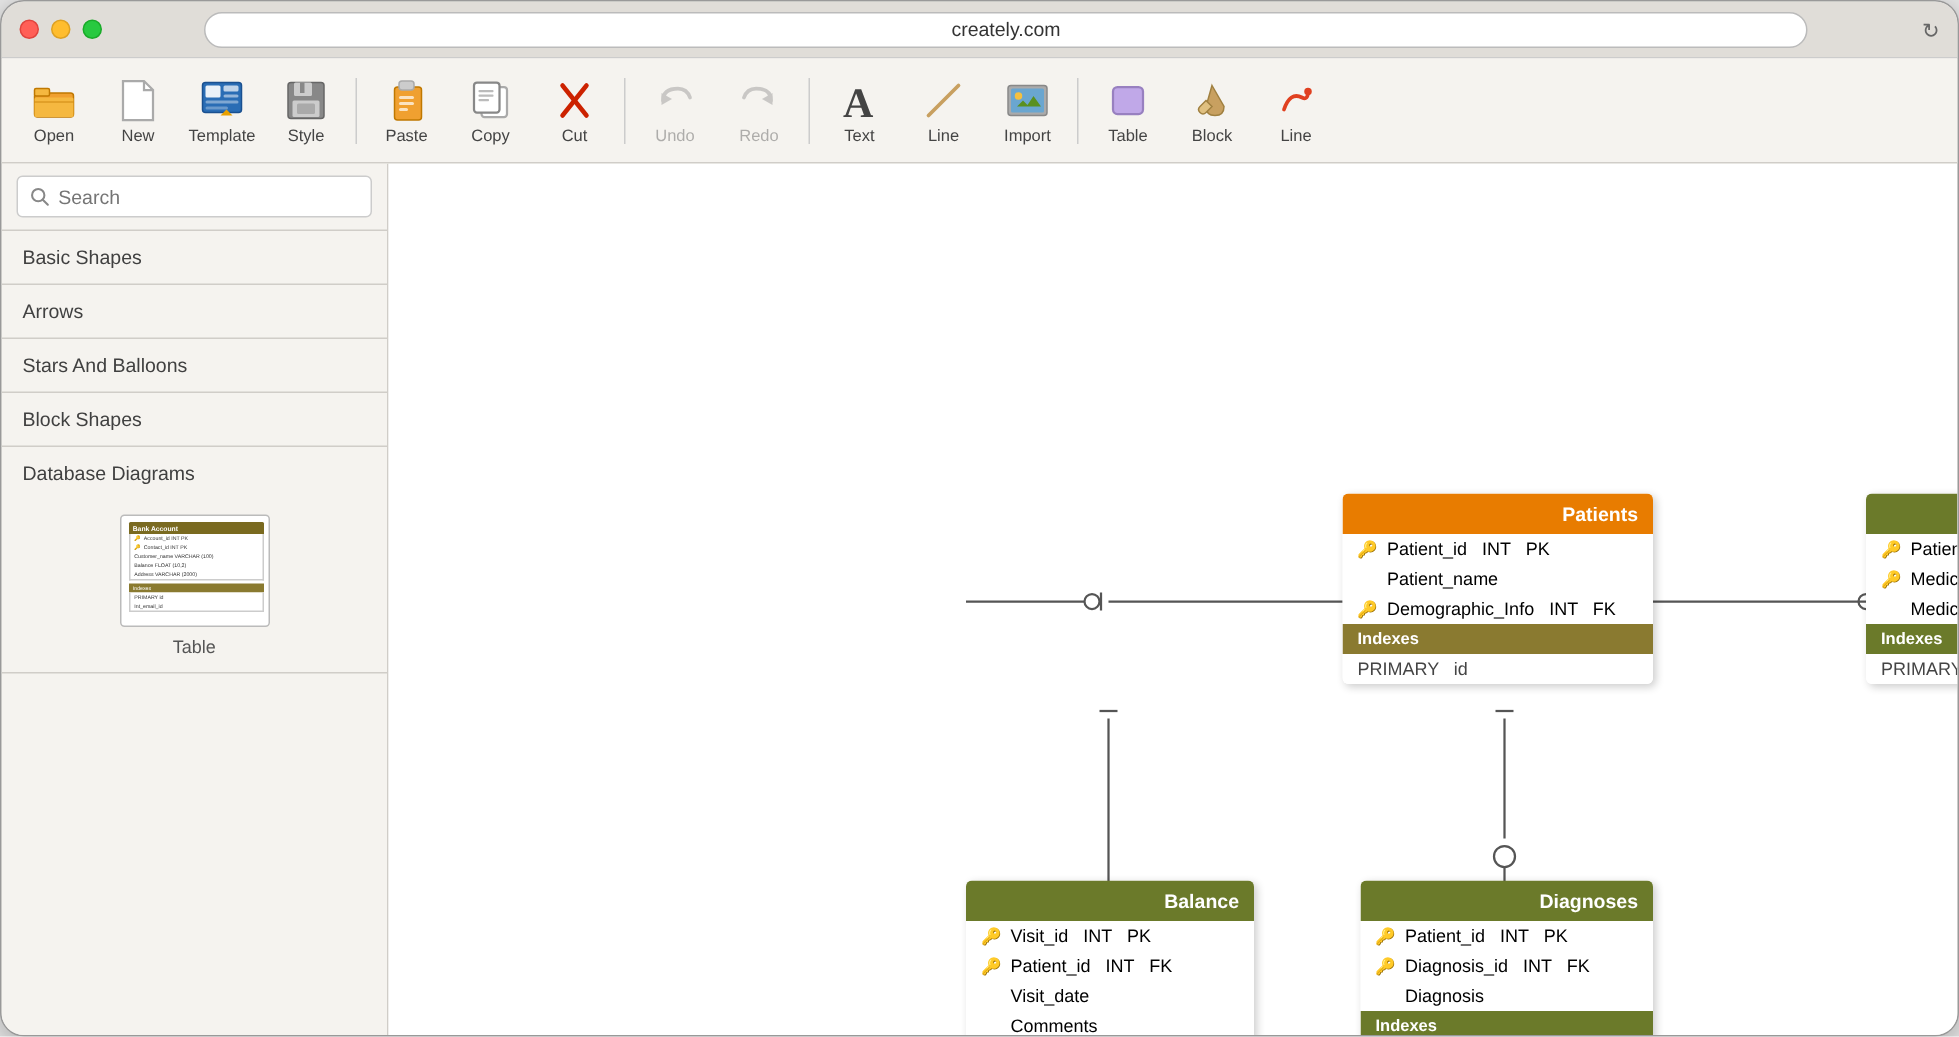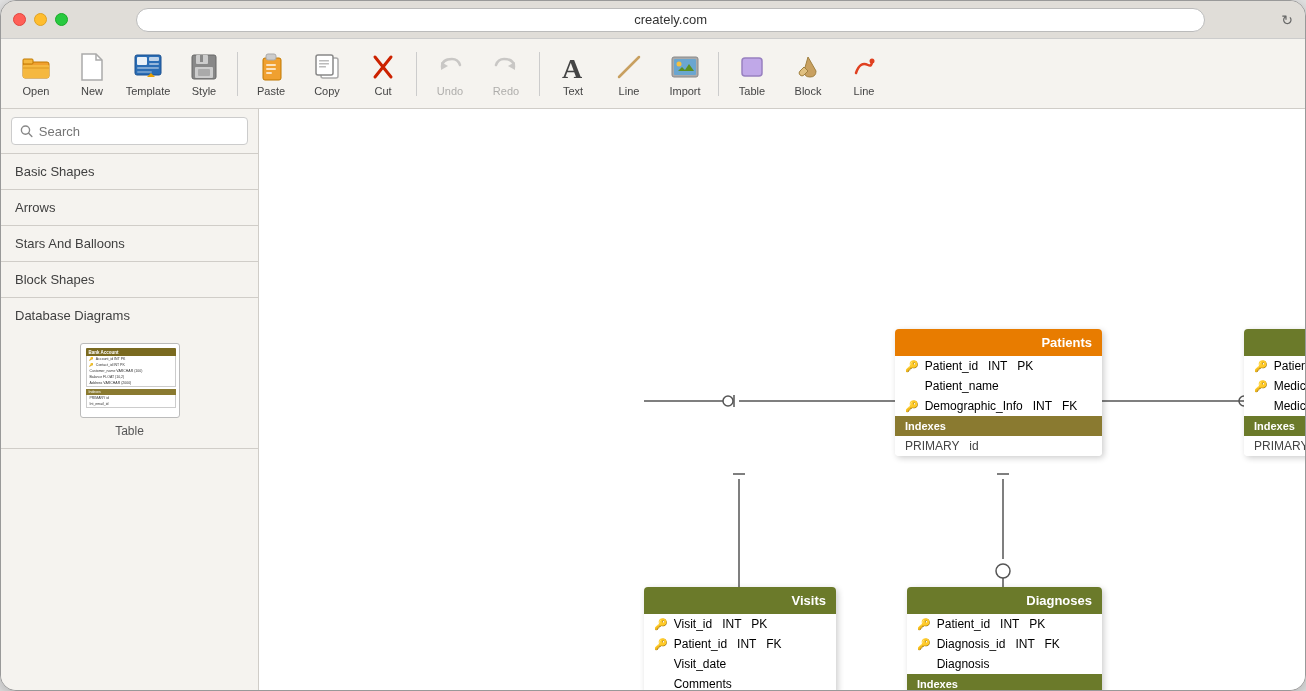--- a/index.html
+++ b/index.html
@@ -386,21 +386,21 @@
           <div class="db-row">
             <span style="font-size:11px;color:transparent;">🔑</span>
             <span>Medication_name</span>
           </div>
         </div>
         <div class="db-index-header">Indexes</div>
         <div class="db-index-row">PRIMARY &nbsp; id</div>
       </div>
 
       <div class="db-table table-green" style="left:385px;top:478px;width:192px;">
-        <div class="db-table-header">Visits</div>
+        <div class="db-table-header">Balance</div>
         <div class="db-table-body">
           <div class="db-row">
             <span style="color:#c8a000;font-size:11px;">🔑</span>
             <span>Visit_id &nbsp; INT &nbsp; PK</span>
           </div>
           <div class="db-row">
             <span style="color:#c8a000;font-size:11px;">🔑</span>
             <span>Patient_id &nbsp; INT &nbsp; FK</span>
           </div>
           <div class="db-row">

